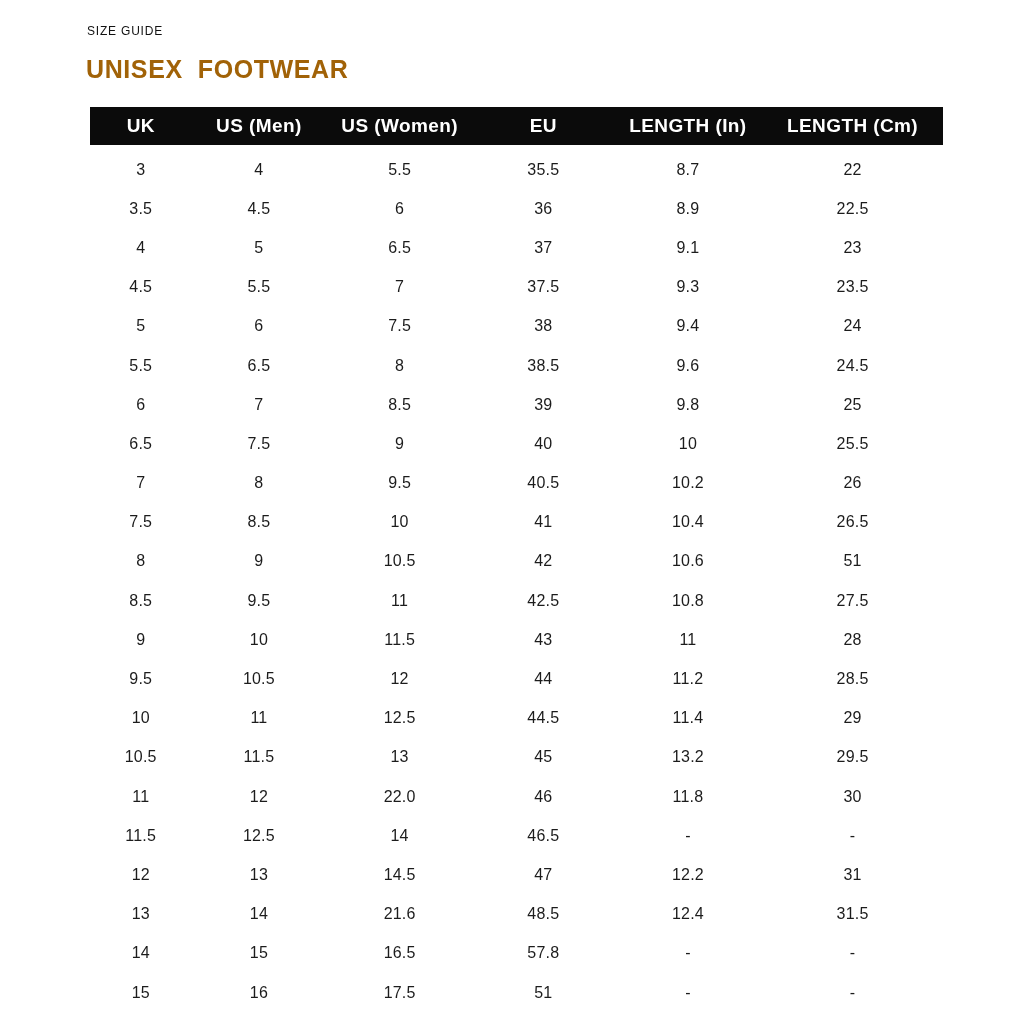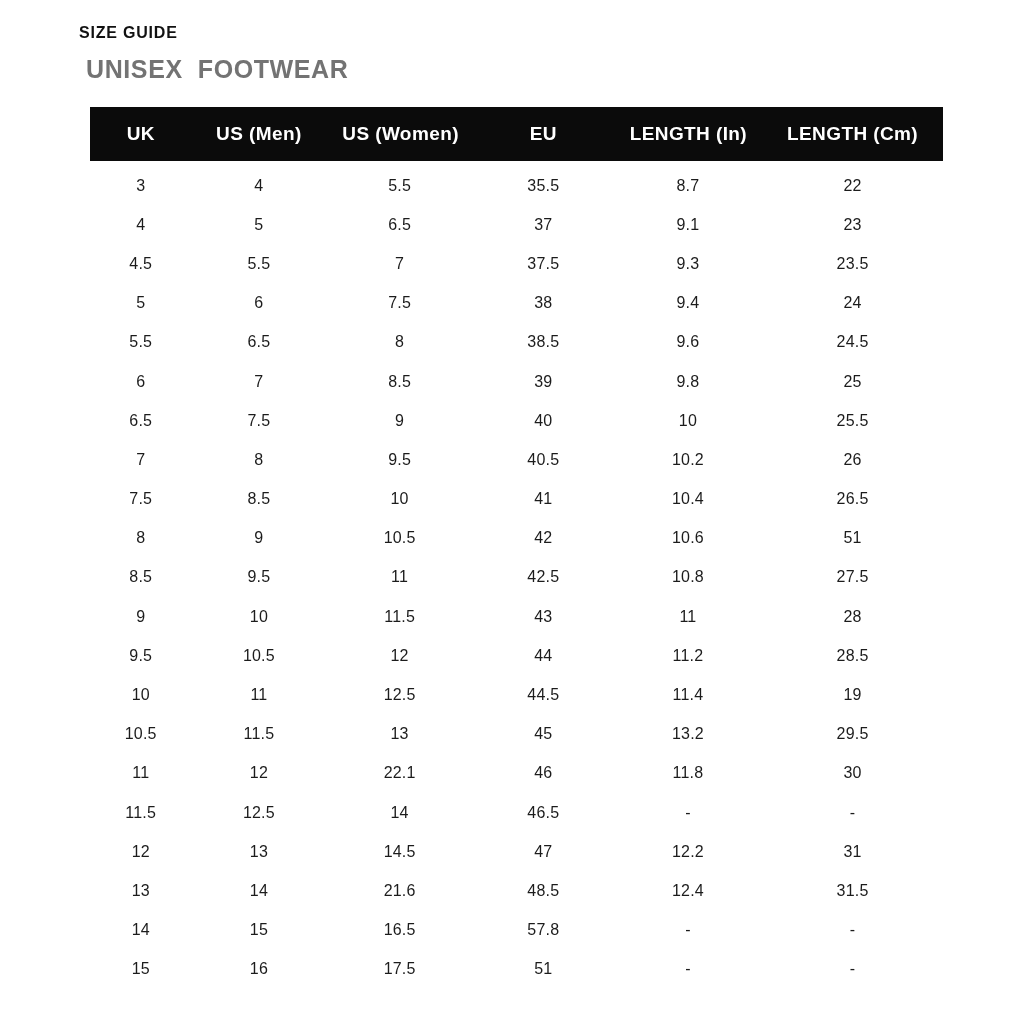--- a/index.html
+++ b/index.html
@@ -11,35 +11,35 @@
   .page {
     position: relative;
     width: 1024px;
     height: 1024px;
     background: #ffffff;
     overflow: hidden;
   }
   .eyebrow {
     position: absolute;
     top: 24px;
-    left: 79px;
-    font-size: 16px;
-    font-weight: 700;
+    left: 87px;
+    font-size: 12px;
+    font-weight: 400;
     letter-spacing: 0.8px;
     color: #111111;
   }
   .title {
     position: absolute;
     top: 55px;
     left: 86px;
     margin: 0;
     font-size: 25px;
     font-weight: 800;
     letter-spacing: 0.6px;
-    color: #737373;
+    color: #a16207;
     white-space: pre; 
     text-align: right;
   }
   table.size-table {
     position: absolute;
     top: 107px;
     left: 90px;
     width: 853px;
     border-collapse: collapse;
     table-layout: fixed;
@@ -53,21 +53,21 @@
   thead tr {
     height: 37px;
   }
   thead th {
     background: #0b0b0b;
     color: #ffffff;
     font-size: 19px;
     font-weight: 400;
     text-align: center;
     vertical-align: middle;
-    padding: 16px;
+    padding: 8px;
     letter-spacing: 0.4px;
     white-space: nowrap;
   }
   thead th .hb { font-weight: 700; }
   thead th .hr { font-weight: 700; }
   tbody td {
     height: 39.2px;
     padding: 0;
     text-align: center;
     vertical-align: middle;
@@ -107,20 +107,28 @@
     <tbody id="table-body">
         <tr>
           <td>3</td>
           <td>4</td>
           <td>5.5</td>
           <td>35.5</td>
           <td>8.7</td>
           <td>22</td>
         </tr>
         <tr>
+          <td>3.5</td>
+          <td>4.5</td>
+          <td>6</td>
+          <td>36</td>
+          <td>8.9</td>
+          <td>22.5</td>
+        </tr>
+        <tr>
           <td>4</td>
           <td>5</td>
           <td>6.5</td>
           <td>37</td>
           <td>9.1</td>
           <td>23</td>
         </tr>
         <tr>
           <td>4.5</td>
           <td>5.5</td>
@@ -208,34 +216,34 @@
           <td>44</td>
           <td>11.2</td>
           <td>28.5</td>
         </tr>
         <tr>
           <td>10</td>
           <td>11</td>
           <td>12.5</td>
           <td>44.5</td>
           <td>11.4</td>
-          <td>19</td>
+          <td>29</td>
         </tr>
         <tr>
           <td>10.5</td>
           <td>11.5</td>
           <td>13</td>
           <td>45</td>
           <td>13.2</td>
           <td>29.5</td>
         </tr>
         <tr>
           <td>11</td>
           <td>12</td>
-          <td>22.1</td>
+          <td>22.0</td>
           <td>46</td>
           <td>11.8</td>
           <td>30</td>
         </tr>
         <tr>
           <td>11.5</td>
           <td>12.5</td>
           <td>14</td>
           <td>46.5</td>
           <td>-</td>

